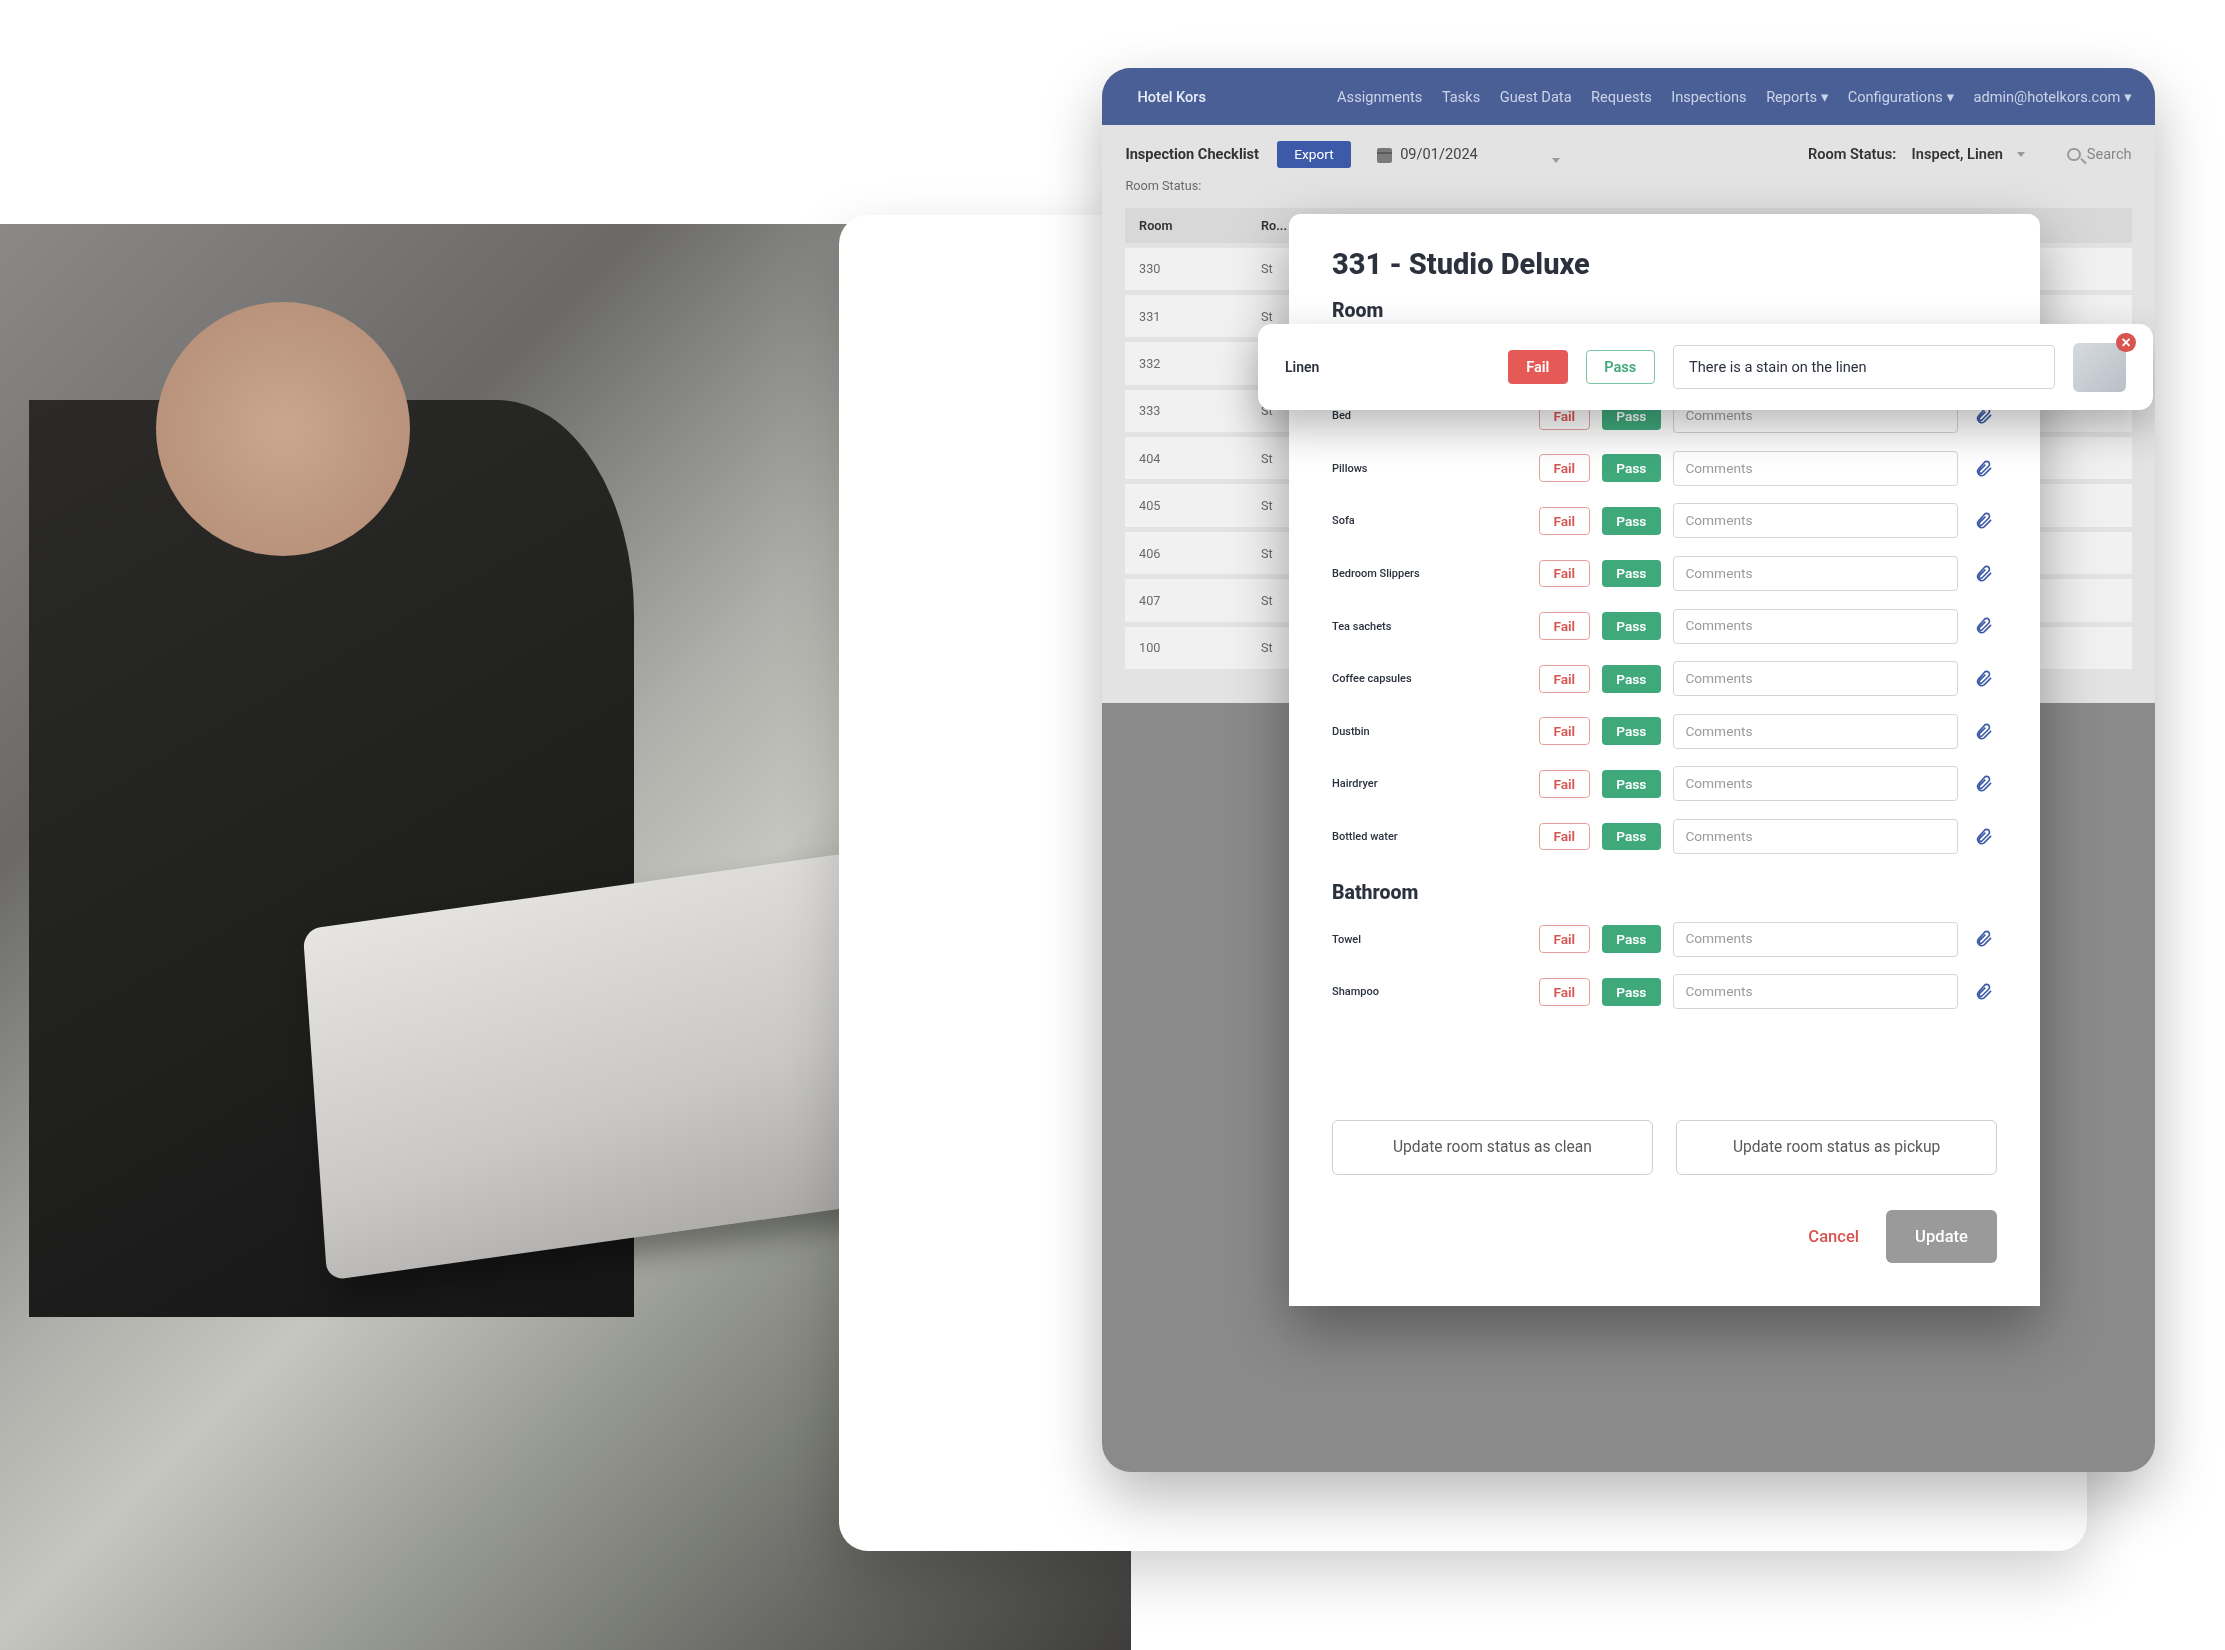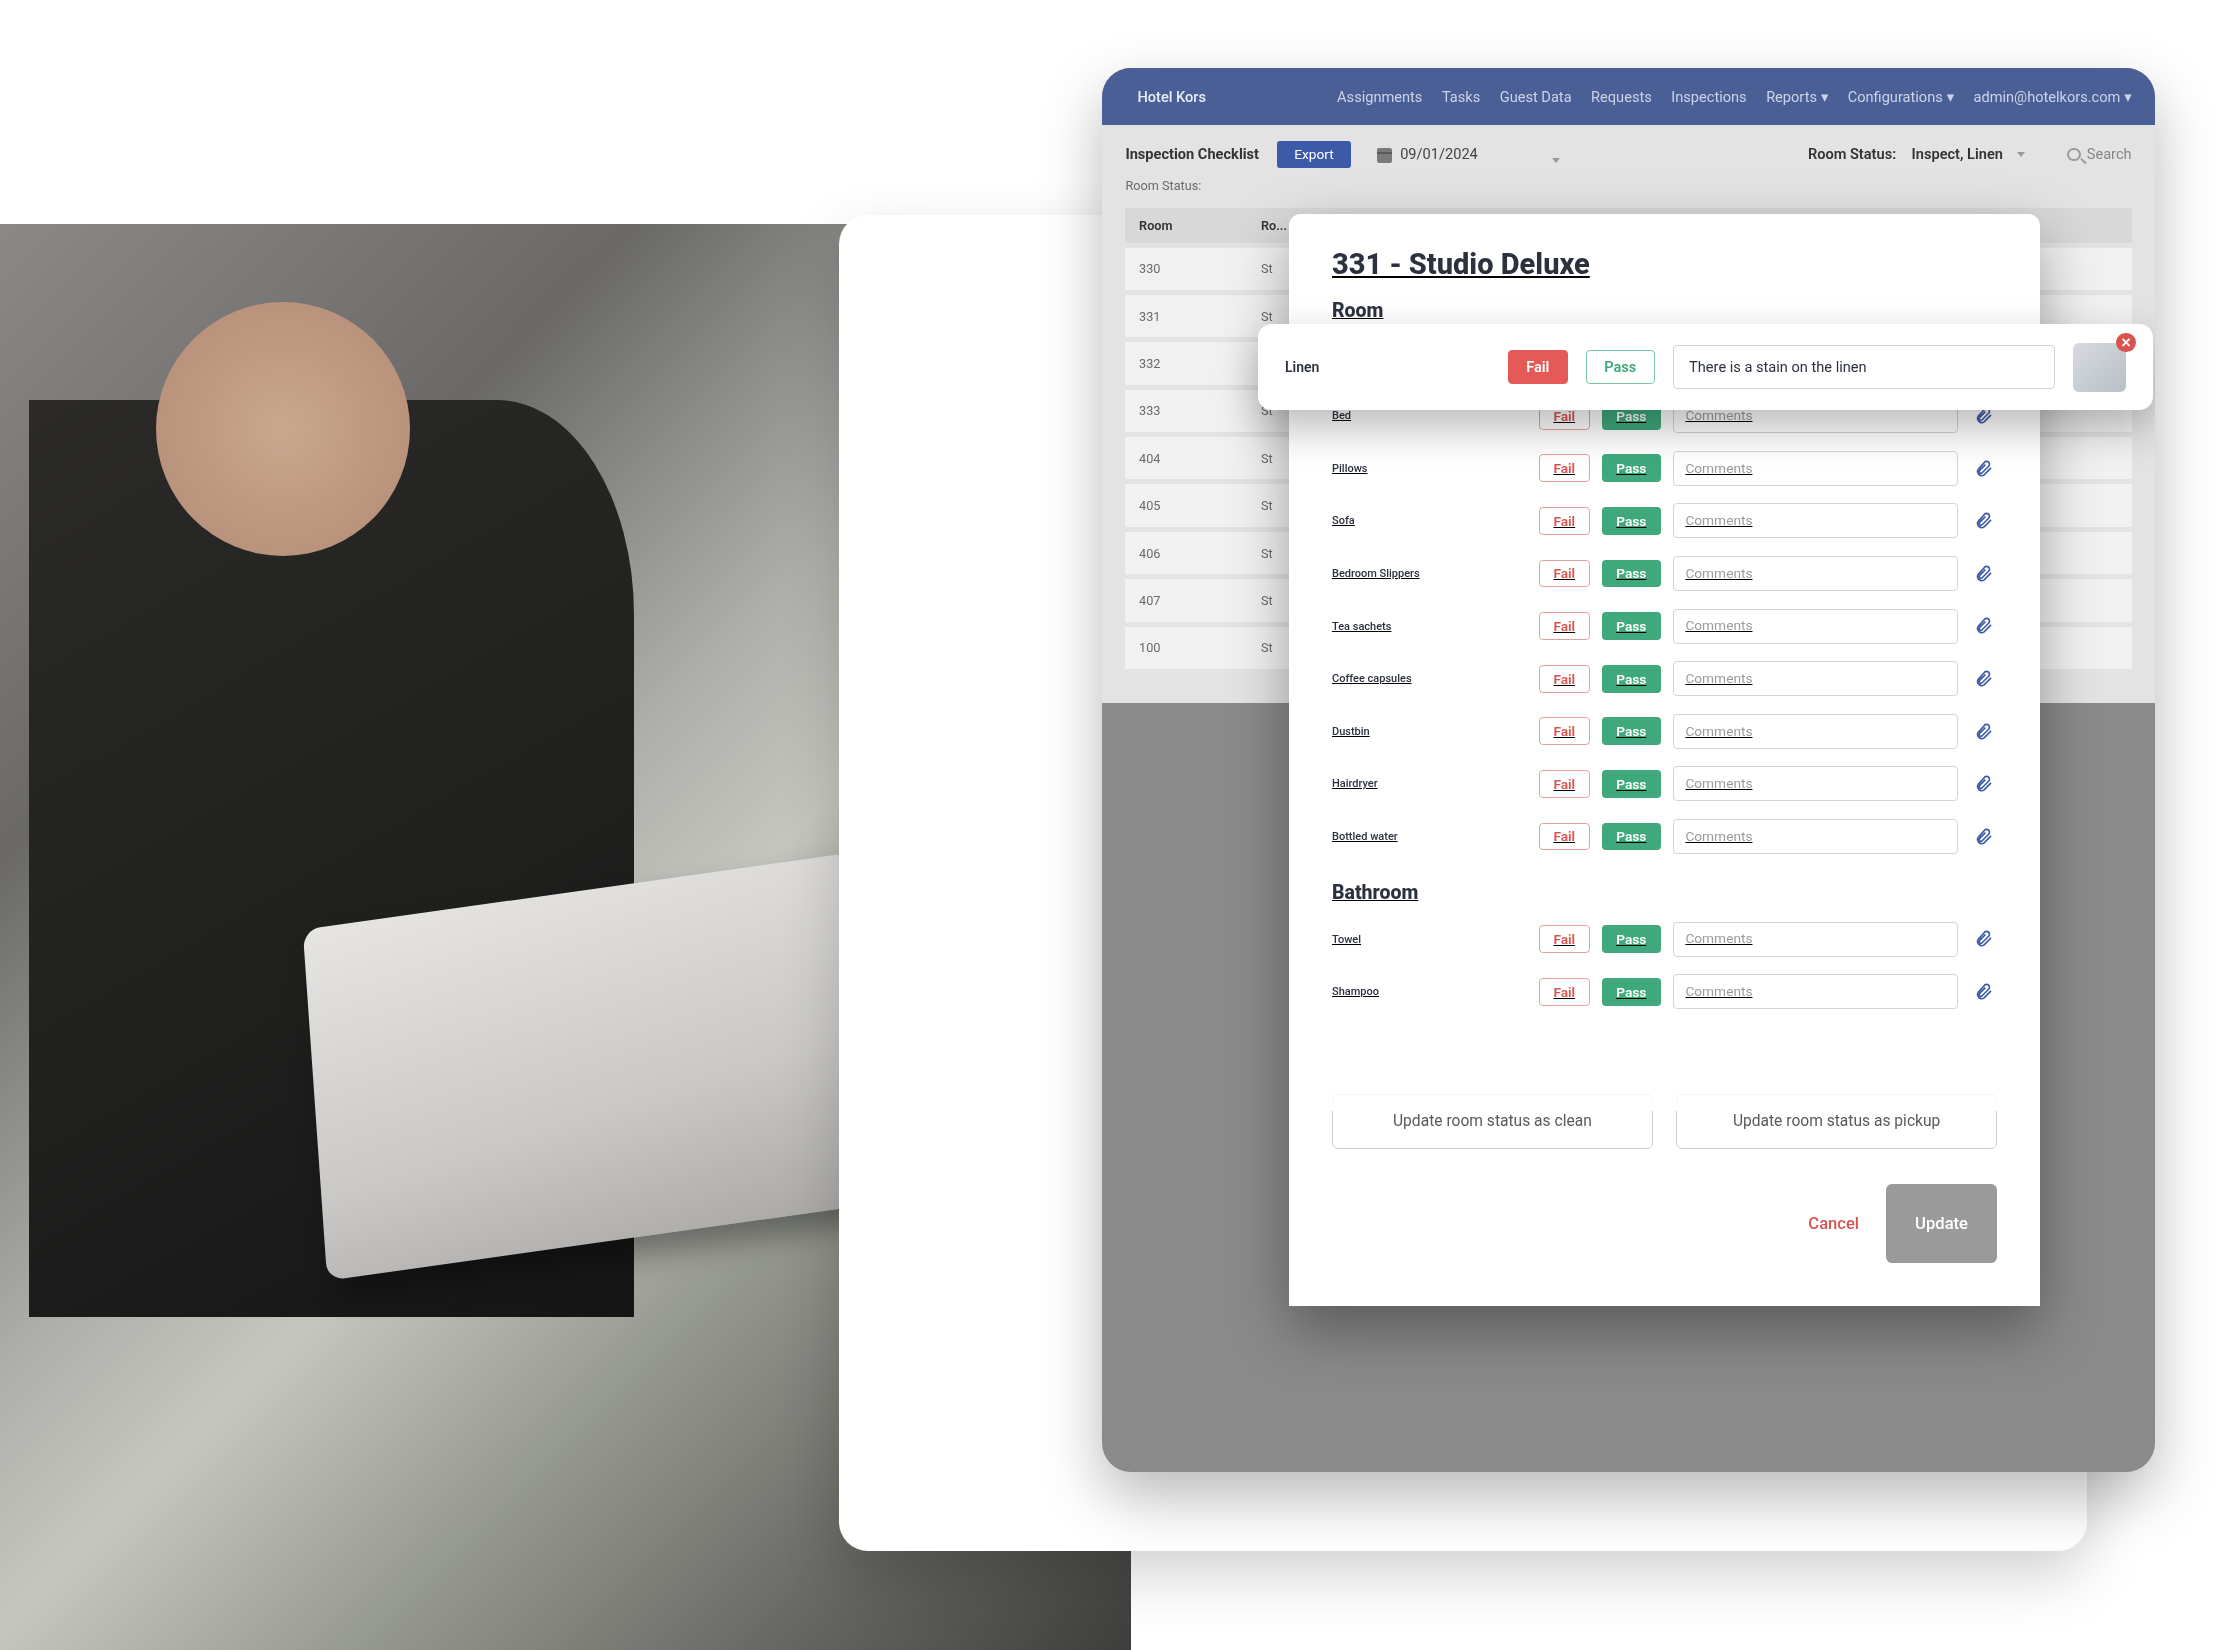--- a/index.html
+++ b/index.html
@@ -61,21 +61,21 @@
 .tbl th { text-align:left; padding:9.8px 13.7px; color:#333; background:#d8d8d8; font-weight:600; }
 .tbl td { padding:13.7px 13.7px; background:#f1f1f1; color:#6a6a6a; }
 .details-btn { background:#c8c8c8; color:#6a6a6a; padding:3.9px 11.7px; border-radius:2.9px; font-size:11.7px; }
 
 .modal {
   position:absolute; left:187px; top:146px; width:751px; height:1092px;
   background:#fff; border-radius:11.7px;
   box-shadow:0 23.4px 59px rgba(0,0,0,.35);
   display:flex; flex-direction:column;
 }
-.modal-body { padding:33px 43px 0; overflow:hidden; flex:1;text-decoration:underline; }
+.modal-body { padding:33px 43px 0; overflow:hidden; flex:1; }
 .modal-title { font-size:29px; font-weight:800; color:#2b323e; margin-bottom:17.6px; }
 .section-head { font-size:19.5px; font-weight:800; color:#2b323e; margin:9.8px 0 17.6px; }
 .check-row { display:flex; align-items:center; gap:11.7px; margin-bottom:17.6px; }
 .check-label { width:195px; font-size:11px; color:#2b323e; font-weight:500; }
 .pill { padding:4.9px 13.7px; border-radius:3.9px; font-size:13.7px; font-weight:600; border:1px solid transparent; }
 .pill-fail { color:#d9534f; border-color:#e79f9c; background:#fff; }
 .pill-fail.active { background:#e55a56; color:#fff; border-color:#e55a56; }
 .pill-pass { color:#fff; background:#3fa97c; }
 .pill-pass.outline { background:#fff; color:#3fa97c; border-color:#76c79f; }
 .comments { flex:1; border:1px solid #d4d4d4; border-radius:3.9px; padding:7.8px 11.7px; font-size:13.7px; color:#9b9b9b; min-height:35px; }
@@ -92,21 +92,21 @@
 .popout .pill { font-size:14.6px; padding:6.8px 17.6px; }
 .popout .comments { font-size:14.6px; color:#2b323e; padding:11.7px 15.6px; }
 .thumb { width:53px; height:49px; background:linear-gradient(135deg,#d7dbe0,#b9bfc7); border-radius:5.9px; position:relative; }
 .thumb .x { position:absolute; top:-9.8px; right:-9.8px; width:19.5px; height:19.5px; background:#d9534f; border-radius:50%; color:#fff; font-size:12.7px; font-weight:700; display:flex; align-items:center; justify-content:center; }
 
 .modal-footer { padding:21.5px 43px 43px; background:#fff; }
 .status-btns { display:flex; gap:23.4px; margin-bottom:35px; }
 .status-btn { flex:1; border:1px solid #cfcfcf; border-radius:5.9px; padding:17.6px 0; text-align:center; color:#5a5a5a; font-size:15.6px; }
 .action-row { display:flex; justify-content:flex-end; gap:27px; align-items:center; }
 .cancel-link { color:#d9534f; font-size:16.6px; font-weight:500; }
-.update-btn { background:#9a9a9a; color:#fff; padding:30px 29px; border-radius:5.9px; font-size:16.6px; font-weight:500; }
+.update-btn { background:#9a9a9a; color:#fff; padding:17px 29px; border-radius:5.9px; font-size:16.6px; font-weight:500; }
 
 .fade-bottom { position:absolute; left:0; right:0; bottom:195px; height:59px;
   background:linear-gradient(rgba(255,255,255,0),#fff); pointer-events:none; }
 </style>
 </head>
 <body>
 
 <div class="photo-bg">
   <div class="tablet"></div>
 </div>

